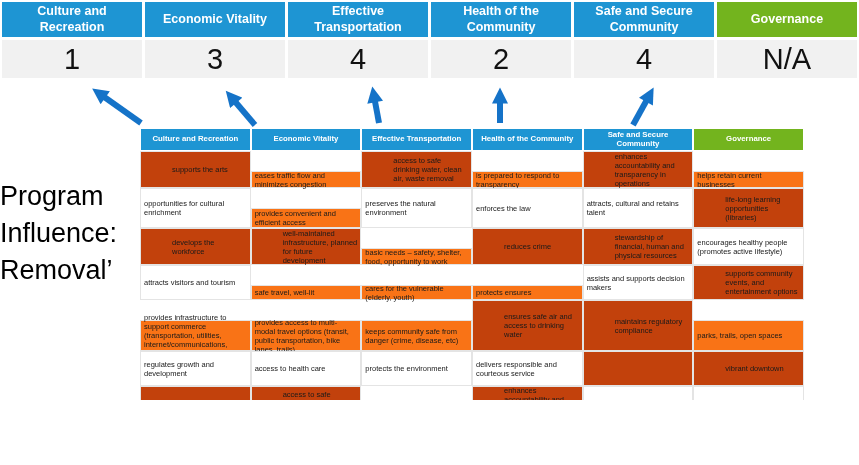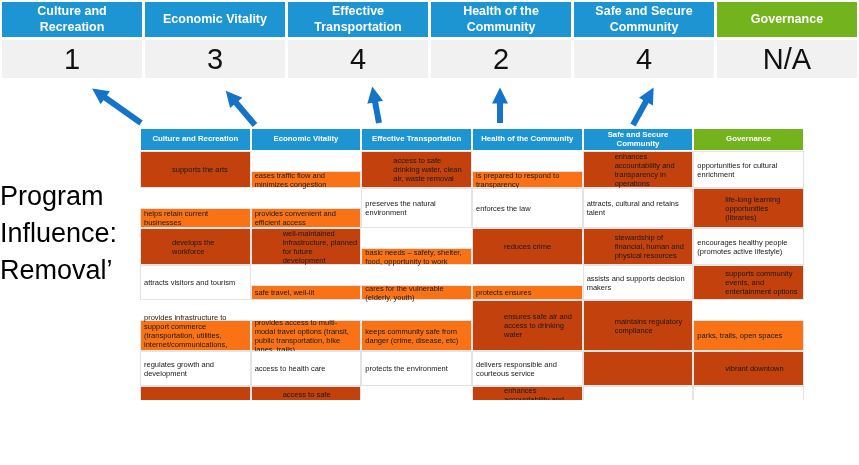--- a/index.html
+++ b/index.html
@@ -84,22 +84,22 @@
       <div class="mh scheme-blue">Economic Vitality</div>
       <div class="mh scheme-blue">Effective Transportation</div>
       <div class="mh scheme-blue">Health of the Community</div>
       <div class="mh scheme-blue">Safe and Secure Community</div>
       <div class="mh scheme-green">Governance</div>
       <div class="mc band">supports the arts</div>
       <div class="mc hl">eases traffic flow and minimizes congestion</div>
       <div class="mc band">access to safe drinking water, clean air, waste removal</div>
       <div class="mc hl">is prepared to respond to transparency</div>
       <div class="mc band">enhances accountability and transparency in operations</div>
+      <div class="mc hl">helps retain current businesses</div>
       <div class="mc">opportunities for cultural enrichment</div>
-      <div class="mc hl">helps retain current businesses</div>
       <div class="mc hl">provides convenient and efficient access</div>
       <div class="mc">preserves the natural environment</div>
       <div class="mc">enforces the law</div>
       <div class="mc">attracts, cultural and retains talent</div>
       <div class="mc band">life-long learning opportunities (libraries)</div>
       <div class="mc band">develops the workforce</div>
       <div class="mc band">well-maintained infrastructure, planned for future development</div>
       <div class="mc hl">basic needs – safety, shelter, food, opportunity to work</div>
       <div class="mc band">reduces crime</div>
       <div class="mc band">stewardship of financial, human and physical resources</div>

